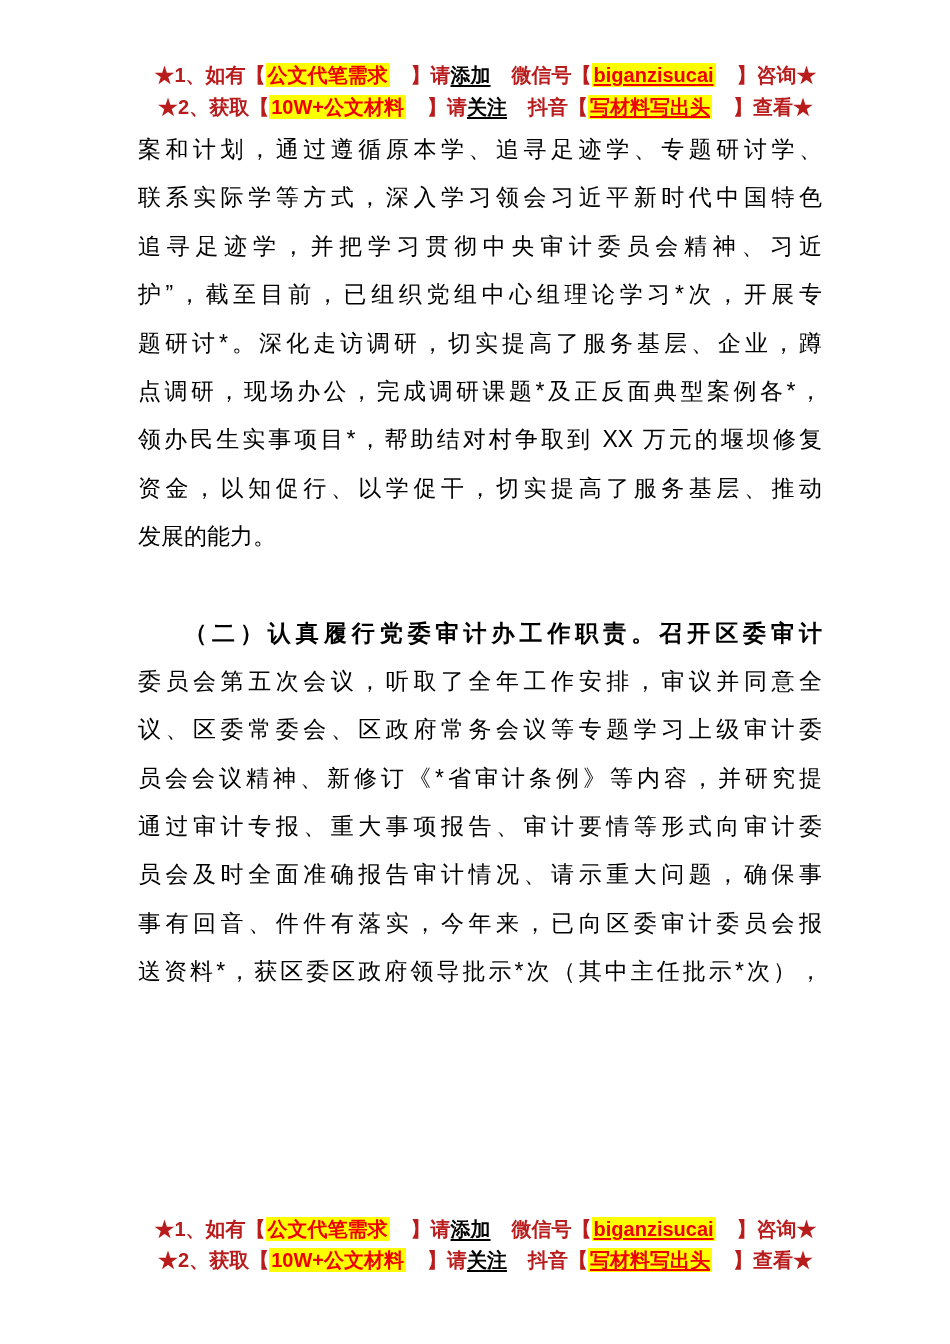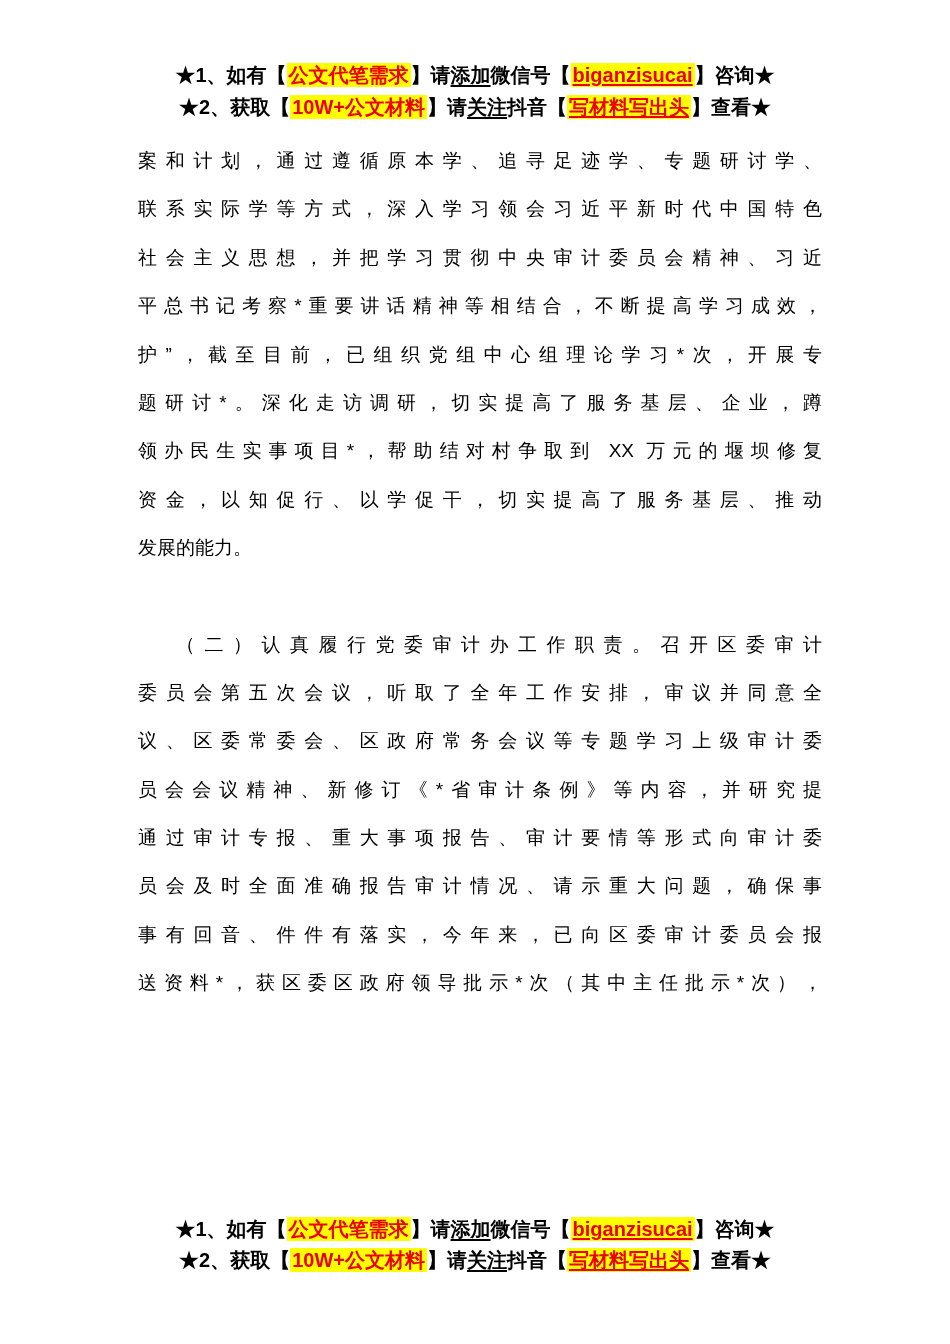--- a/index.html
+++ b/index.html
@@ -29,21 +29,21 @@
     font-size: 20px;
     font-weight: bold;
     line-height: 32px;
     letter-spacing: 0px;
     word-break: keep-all;
     white-space: nowrap;
   }
   .promo-top { top: 59px; }
   .promo-bottom { top: 1214px; line-height: 31px; }
   .promo-line { height: inherit; }
-  .seg-plain { color: #000000; }
+  .seg-plain { color: #b91c1c; margin-left: 21px; }
   .seg-u {
     color: #000000;
     text-decoration: underline;
     text-decoration-thickness: 2px;
     text-underline-offset: 3px;
   }
   .seg-hl {
     color: var(--accent-red, #ee0000);
     background: var(--highlight-yellow, #ffff00);
     padding: 1px 2px;
@@ -55,56 +55,57 @@
     text-decoration: underline;
     text-decoration-color: var(--accent-red, #ee0000);
     text-decoration-thickness: 2px;
     text-underline-offset: 2px;
   }
   
   .doc-body {
     position: absolute;
     left: 138px;
     width: 684px;
-    top: 137px;
-    font-size: 19px;
+    top: 125px;
+    font-size: 23px;
     line-height: 48.4px;
     color: #000000;
   }
   .para { margin: 0; }
   .para + .para { margin-top: 48px; }
   .bline {
     text-align: justify;
     text-align-last: justify;
     word-break: keep-all;
     height: 48.4px;
   }
   .bline.end {
     text-align-last: left;
   }
   .bline.indent {
     text-indent: 2em;
+    font-weight: bold;
   }
 </style>
 </head>
 <body>
 
 <div class="page">
   <div class="promo promo-top" id="promo-top">
       <div class="promo-line"><span class="seg-plain">★1、如有【</span><span class="seg-hl">公文代笔需求</span><span class="seg-plain">】请</span><span class="seg-u">添加</span><span class="seg-plain">微信号【</span><span class="seg-hlu">biganzisucai</span><span class="seg-plain">】咨询★</span></div>
       <div class="promo-line"><span class="seg-plain">★2、获取【</span><span class="seg-hl">10W+公文材料</span><span class="seg-plain">】请</span><span class="seg-u">关注</span><span class="seg-plain">抖音【</span><span class="seg-hlu">写材料写出头</span><span class="seg-plain">】查看★</span></div>
     </div>
   <div class="doc-body" id="doc-body">
       <div class="para">
         <div class="bline">案和计划，通过遵循原本学、追寻足迹学、专题研讨学、</div>
         <div class="bline">联系实际学等方式，深入学习领会习近平新时代中国特色</div>
-        <div class="bline">社会主义思想，并把学习贯彻中央审计委员会精神、习近</div>
-        <div class="bline">平总书记考察*重要讲话精神等相结合，不断提高学习成效，</div>
+        <div class="bline">追寻足迹学，并把学习贯彻中央审计委员会精神、习近</div>
         <div class="bline">护”，截至目前，已组织党组中心组理论学习*次，开展专</div>
         <div class="bline">题研讨*。深化走访调研，切实提高了服务基层、企业，蹲</div>
+        <div class="bline">点调研，现场办公，完成调研课题*及正反面典型案例各*，</div>
         <div class="bline">领办民生实事项目*，帮助结对村争取到 XX 万元的堰坝修复</div>
         <div class="bline">资金，以知促行、以学促干，切实提高了服务基层、推动</div>
         <div class="bline end">发展的能力。</div>
       </div>
       <div class="para">
         <div class="bline indent">（二）认真履行党委审计办工作职责。召开区委审计</div>
         <div class="bline">委员会第五次会议，听取了全年工作安排，审议并同意全</div>
         <div class="bline">议、区委常委会、区政府常务会议等专题学习上级审计委</div>
         <div class="bline">员会会议精神、新修订《*省审计条例》等内容，并研究提</div>
         <div class="bline">通过审计专报、重大事项报告、审计要情等形式向审计委</div>

